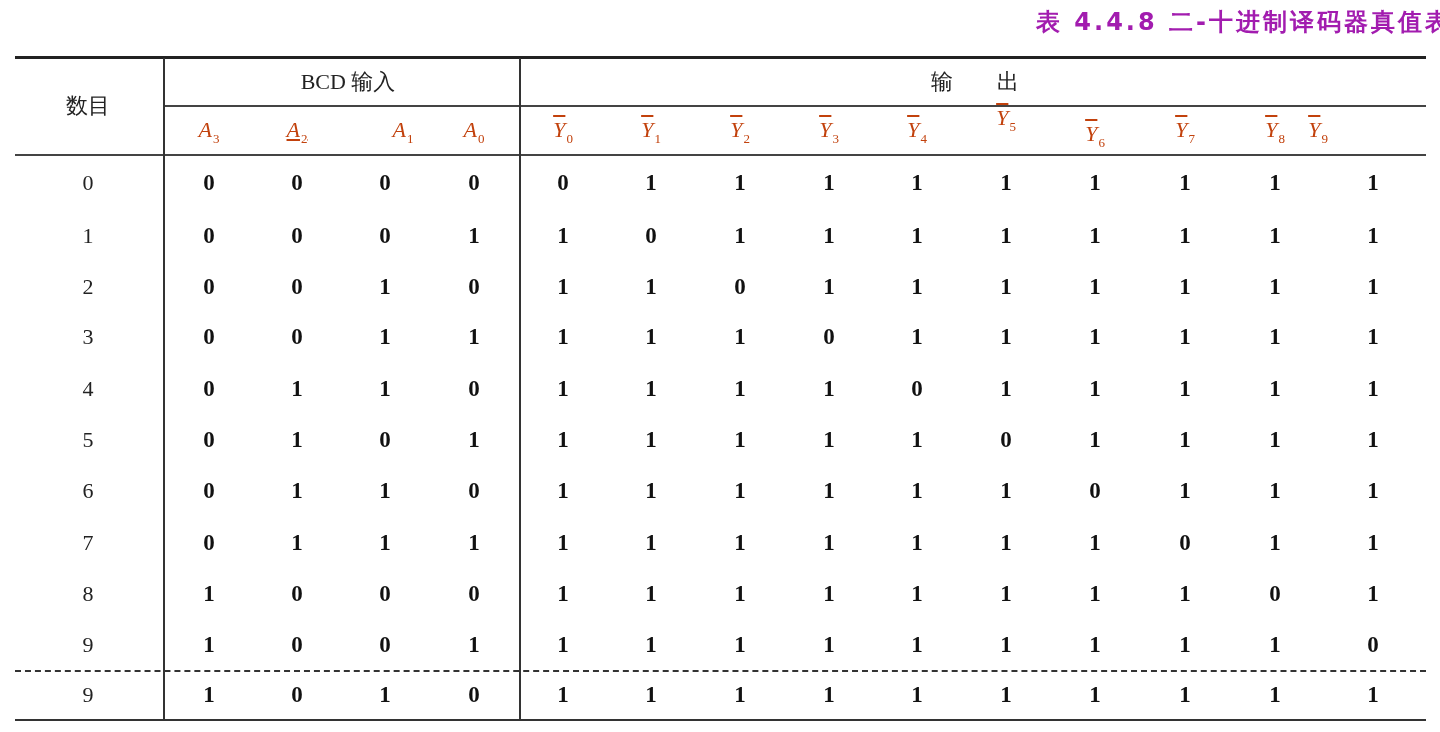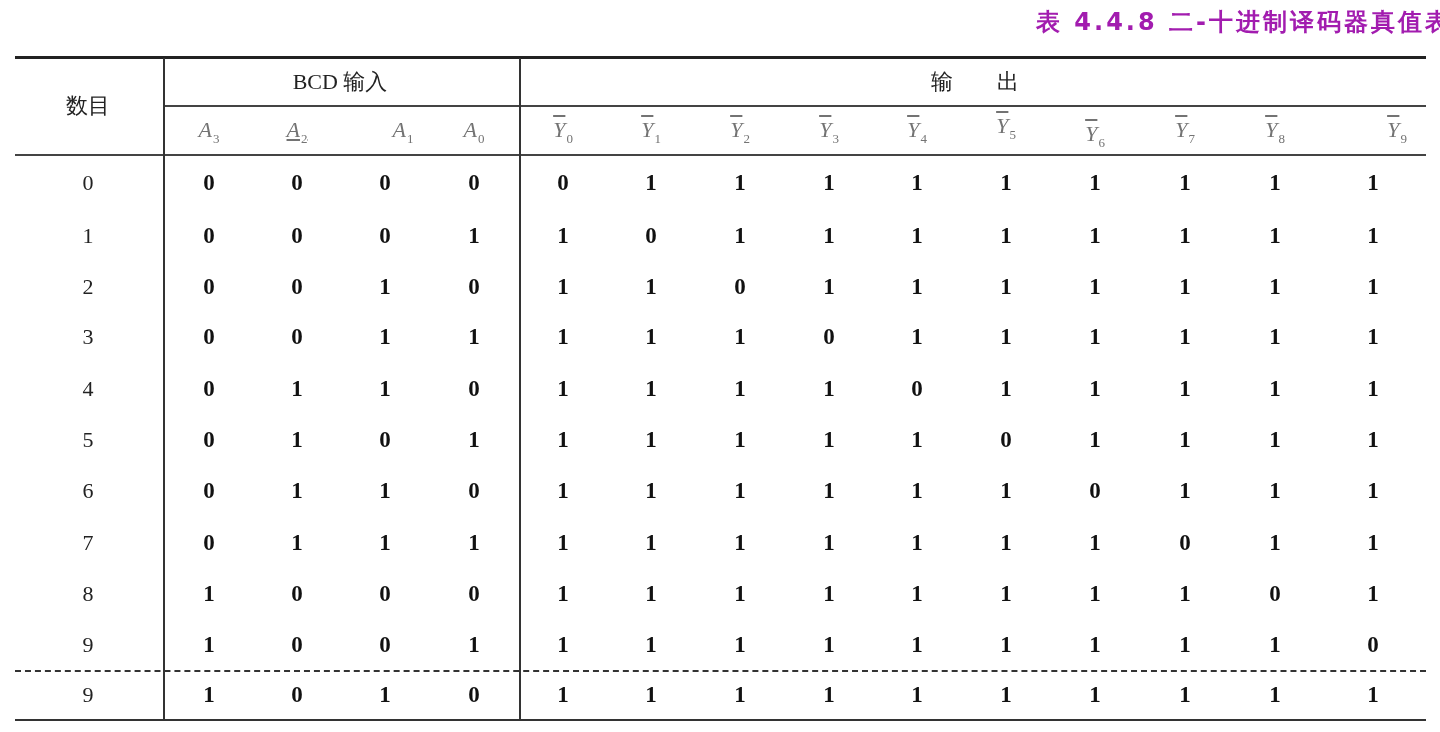--- a/index.html
+++ b/index.html
@@ -6,22 +6,22 @@
   body { width:1440px; height:732px; position:relative; overflow:hidden;
          font-family:"Liberation Serif","DejaVu Serif",serif; color:#111; }
   .title { position:absolute; left:12px; width:1440px; top:6px; text-align:right;
            font-family:"DejaVu Sans","Liberation Sans",sans-serif; font-weight:bold;
            font-size:24px; letter-spacing:3px; color:#a21caf; }
   .hline { position:absolute; background:#222; }
   .vline { position:absolute; background:#333; width:1.5px; }
   .dash { position:absolute; height:0; border-top:2px dashed #333; }
   .cell { position:absolute; transform:translate(-50%,-50%); white-space:nowrap; text-align:center; }
   .hdr-cn { font-family:"DejaVu Sans","Liberation Sans",sans-serif; font-size:22px; color:#222; }
-  .hdr-group { font-size:22px; color:#222; }
-  .var { font-style:italic; font-size:22px; color:#737373; }
+  .hdr-group { font-size:22px; color:#222;margin-left:8px; }
+  .var { font-style:italic; font-size:22px; color:#c2410c; }
   .var sub { font-style:normal; font-size:13px; vertical-align:-6px; margin-left:1px; }
   .var .ov { text-decoration:overline; }
   .num { font-size:22px; color:#222; }
   .bit { font-size:23px; font-weight:bold; color:#111; }
 </style>
 </head>
 <body>
 
 <div class="title">表 4.4.8   二-十进制译码器真值表</div>
 
@@ -42,25 +42,25 @@
   <div id="sub-headers">
       <div class="cell var" style="left: 209px; top: 132px;"><span>A</span><sub>3</sub></div>
       <div class="cell var" style="left: 297px; top: 132px; text-decoration: underline;"><span>A</span><sub>2</sub></div>
       <div class="cell var" style="left: 403px; top: 132px;"><span>A</span><sub>1</sub></div>
       <div class="cell var" style="left: 474px; top: 132px;"><span>A</span><sub>0</sub></div>
       <div class="cell var" style="left: 563px; top: 132px;"><span class="ov">Y</span><sub>0</sub></div>
       <div class="cell var" style="left: 651px; top: 132px;"><span class="ov">Y</span><sub>1</sub></div>
       <div class="cell var" style="left: 740px; top: 132px;"><span class="ov">Y</span><sub>2</sub></div>
       <div class="cell var" style="left: 829px; top: 132px;"><span class="ov">Y</span><sub>3</sub></div>
       <div class="cell var" style="left: 917px; top: 132px;"><span class="ov">Y</span><sub>4</sub></div>
-      <div class="cell var" style="left: 1006px; top: 128px;"><span class="ov">Y</span><sub>5</sub></div>
+      <div class="cell var" style="left: 1006px; top: 120px;"><span class="ov">Y</span><sub>5</sub></div>
       <div class="cell var" style="left: 1095px; top: 136px;"><span class="ov">Y</span><sub>6</sub></div>
       <div class="cell var" style="left: 1185px; top: 132px;"><span class="ov">Y</span><sub>7</sub></div>
       <div class="cell var" style="left: 1275px; top: 132px;"><span class="ov">Y</span><sub>8</sub></div>
-      <div class="cell var" style="left: 1397px; top: 132px; text-align: right;"><span class="ov">Y</span><sub>9</sub></div>
+      <div class="cell var" style="left: 1318px; top: 132px; text-align: right;"><span class="ov">Y</span><sub>9</sub></div>
     </div>
   <div id="rows">
       <div>
         <div class="cell num" style="left:88px;top:183px;">0</div>
         <div class="cell bit" style="left:209px;top:183px;">0</div>
         <div class="cell bit" style="left:297px;top:183px;">0</div>
         <div class="cell bit" style="left:385px;top:183px;">0</div>
         <div class="cell bit" style="left:474px;top:183px;">0</div>
         <div class="cell bit" style="left:563px;top:183px;">0</div>
         <div class="cell bit" style="left:651px;top:183px;">1</div>

